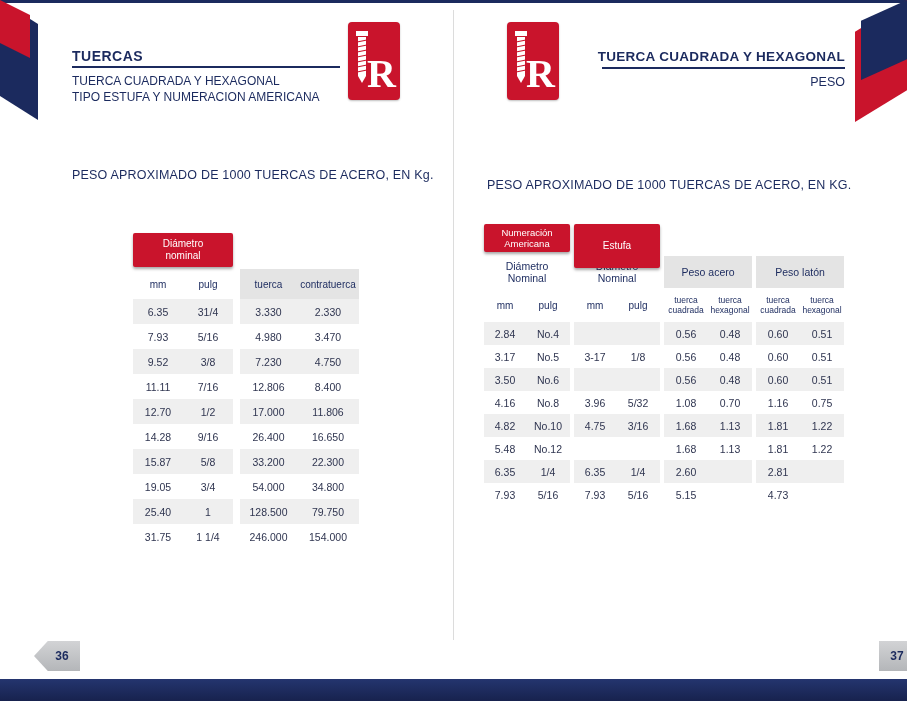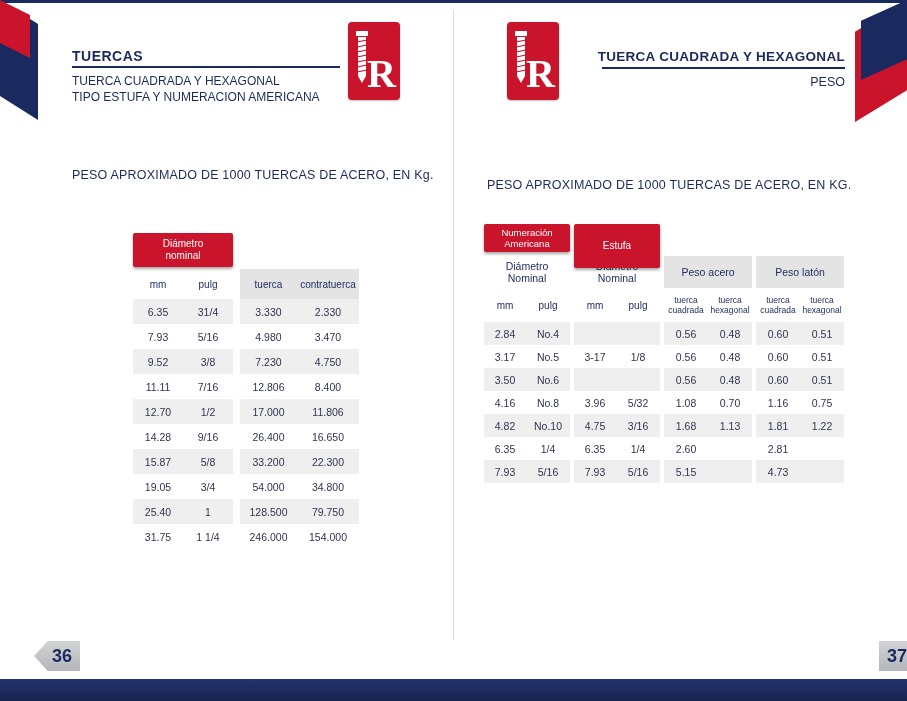--- a/index.html
+++ b/index.html
@@ -72,21 +72,21 @@
   .ltable thead th { height:30px; font-size:10px; }
   .rtable .grp th { height:32px; font-size:10.5px; line-height:1.15; }
   .rtable .sub th { height:34px; font-size:10px; }
   .rtable .sub th.th-small { font-size:8.5px; line-height:1.2; }
   th.l-gray, th.grp-peso { background:#e4e4e4; }
   tbody tr:nth-child(odd) td:not(.gap) { background:#efefef; }
   .gap { background:#fff !important; padding:0; }
 
   
   .tag { position:absolute; top:641px; width:46px; height:30px; color:#1b2a5e;
-    background:linear-gradient(#d2d3d5,#b4b6b9); font-size:18px; font-weight:bold;
+    background:linear-gradient(#d2d3d5,#b4b6b9); font-size:12px; font-weight:bold;
     display:flex; align-items:center; justify-content:center; }
   .tag-36 { left:34px;  clip-path:polygon(30% 0, 100% 0, 100% 100%, 30% 100%, 0 50%); padding-left:10px; }
   .tag-37 { left:831px; clip-path:polygon(0 0, 70% 0, 100% 50%, 70% 100%, 0 100%); padding-right:10px;margin-left:48px; }
 </style>
 </head>
 <body>
 
 <div class="canvas">
 
   <div class="top-line"></div>
@@ -346,20 +346,33 @@
             <td>4.75</td>
             <td>3/16</td>
             <td class="gap"></td>
             <td>1.68</td>
             <td>1.13</td>
             <td class="gap"></td>
             <td>1.81</td>
             <td>1.22</td>
           </tr>
           <tr>
+            <td>5.48</td>
+            <td>No.12</td>
+            <td class="gap"></td>
+            <td></td>
+            <td></td>
+            <td class="gap"></td>
+            <td>1.68</td>
+            <td>1.13</td>
+            <td class="gap"></td>
+            <td>1.81</td>
+            <td>1.22</td>
+          </tr>
+          <tr>
             <td>6.35</td>
             <td>1/4</td>
             <td class="gap"></td>
             <td>6.35</td>
             <td>1/4</td>
             <td class="gap"></td>
             <td>2.60</td>
             <td></td>
             <td class="gap"></td>
             <td>2.81</td>

